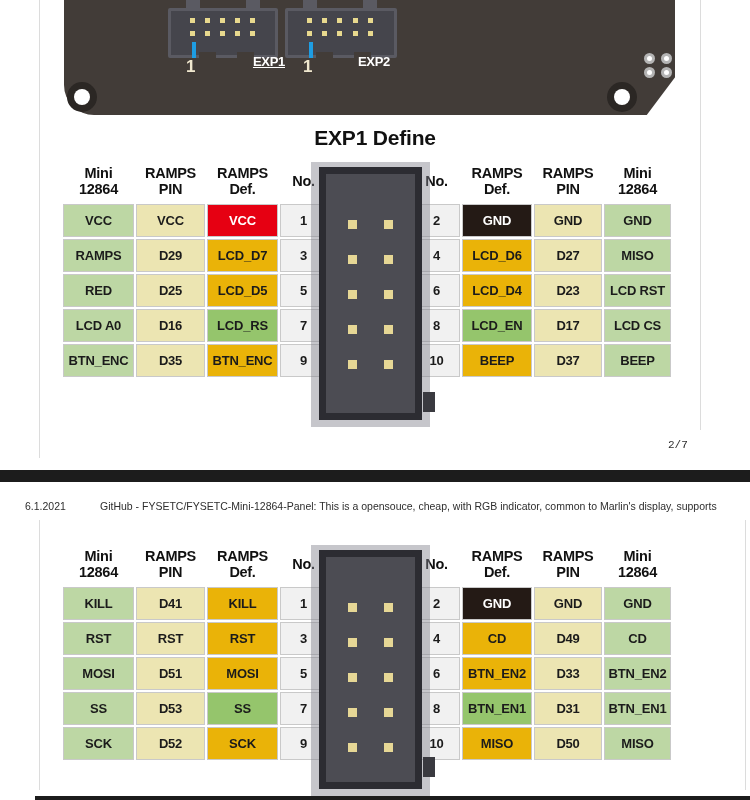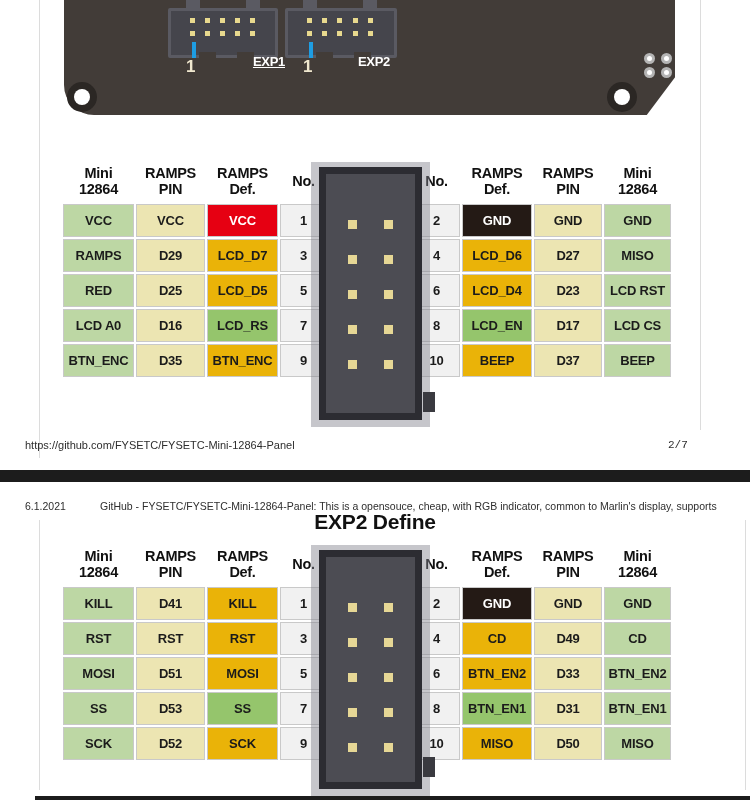--- a/index.html
+++ b/index.html
@@ -121,20 +121,21 @@
     <div class="tab" style="left:299px;"></div>
 
     <div class="bluetick" style="left:128px;top:42px;"></div>
     <div class="bluetick" style="left:245px;top:42px;"></div>
     <div class="pin1" style="left:122px;top:58px;">1</div>
     <div class="pin1" style="left:239px;top:58px;">1</div>
     <div class="explabel" style="left:171px;top:55px;text-decoration:underline;">EXP1</div>
     <div class="explabel" style="left:276px;top:55px;">EXP2</div>
   </div>
 
+  <div class="heading" style="top:126px;">EXP1 Define</div>
   <div class="pintable" style="left:63px;top:160px;" id="table1">
       <div class="hcell">Mini
 12864</div>
       <div class="hcell">RAMPS
 PIN</div>
       <div class="hcell">RAMPS
 Def.</div>
       <div class="hcell">No.</div>
       <div class="hcell"></div>
       <div class="hcell">No.</div>
@@ -198,29 +199,27 @@
       <div class="cpin" style="left: 37px; top: 93px;"></div>
       <div class="cpin" style="left: 73px; top: 93px;"></div>
       <div class="cpin" style="left: 37px; top: 128px;"></div>
       <div class="cpin" style="left: 73px; top: 128px;"></div>
       <div class="cpin" style="left: 37px; top: 163px;"></div>
       <div class="cpin" style="left: 73px; top: 163px;"></div>
       <div class="cpin" style="left: 37px; top: 198px;"></div>
       <div class="cpin" style="left: 73px; top: 198px;"></div>
     </div>
 
-  <div class="meta" style="left:25px;top:439px;">https://github.com/FYSETC/FYSETC-Mini-12864-Panel</div>
   <div class="meta" style="left:668px;top:439px;font-family:Liberation Mono, monospace;">2/7</div>
 
   <div class="sepbar" style="top:470px;"></div>
 
   <div class="meta" style="left:25px;top:500px;font-size:10.5px;">6.1.2021</div>
   <div class="meta" style="left:100px;top:500px;font-size:10.5px;max-width:620px;overflow:hidden;">GitHub - FYSETC/FYSETC-Mini-12864-Panel: This is a opensouce, cheap, with RGB indicator, common to Marlin's display, supports offlin…</div>
 
-  <div class="heading" style="top:510px;">EXP2 Define</div>
   <div class="pintable" style="left:63px;top:543px;" id="table2">
       <div class="hcell">Mini
 12864</div>
       <div class="hcell">RAMPS
 PIN</div>
       <div class="hcell">RAMPS
 Def.</div>
       <div class="hcell">No.</div>
       <div class="hcell"></div>
       <div class="hcell">No.</div>

